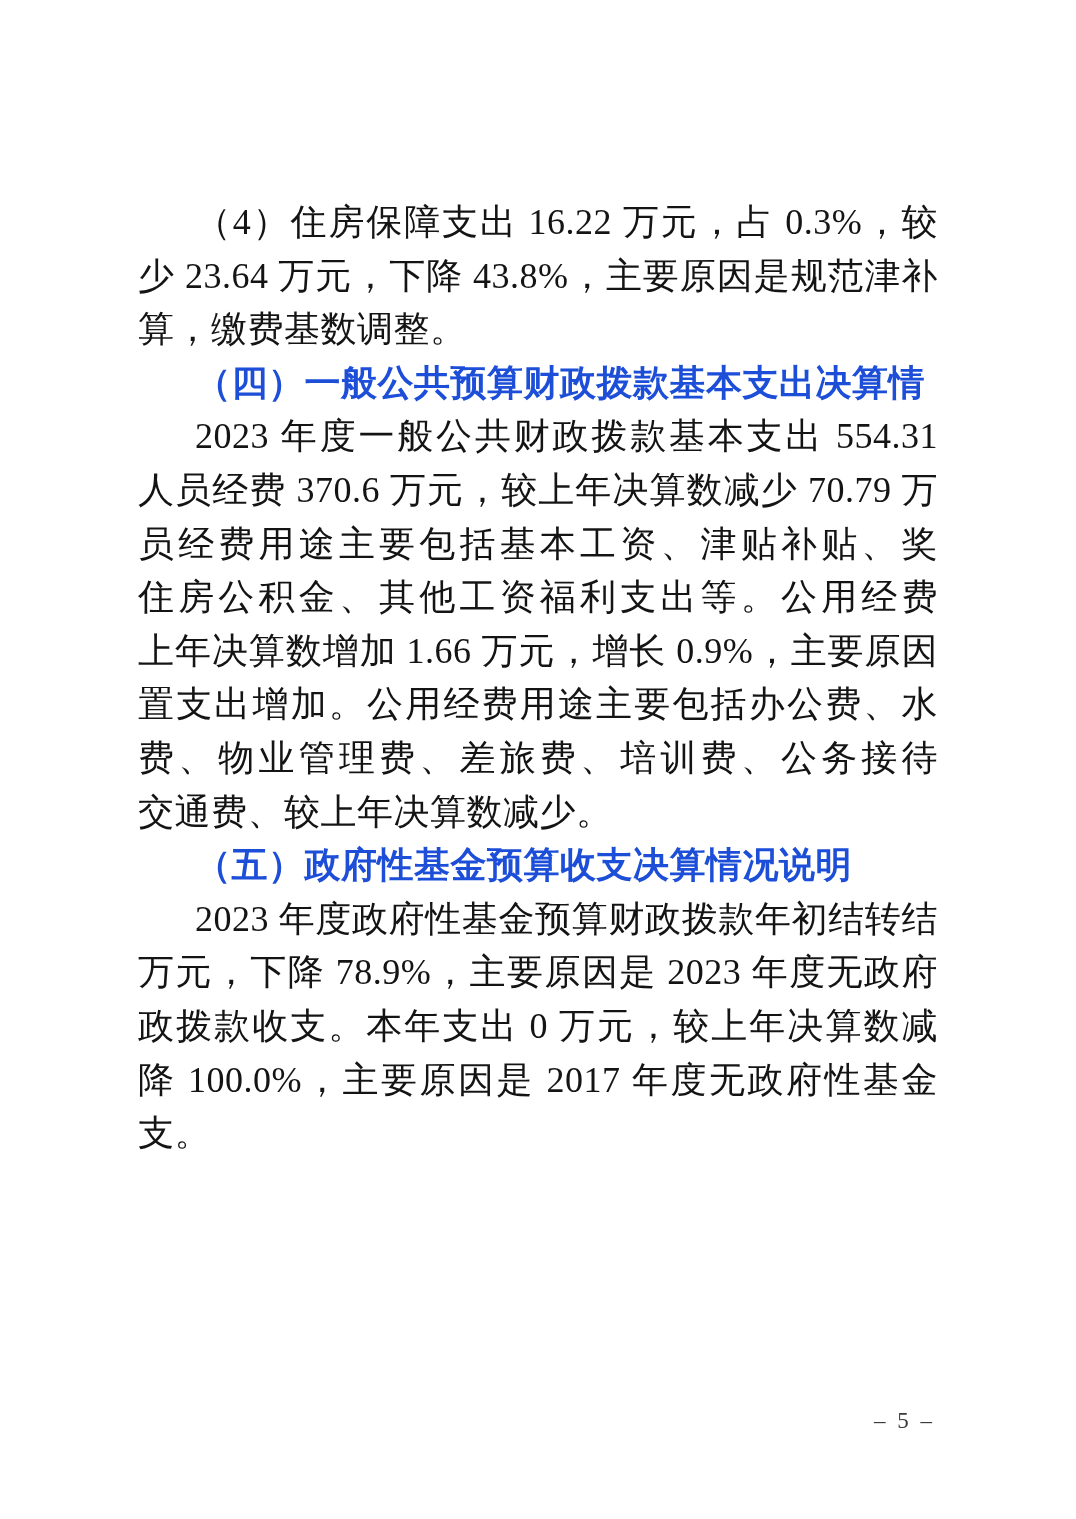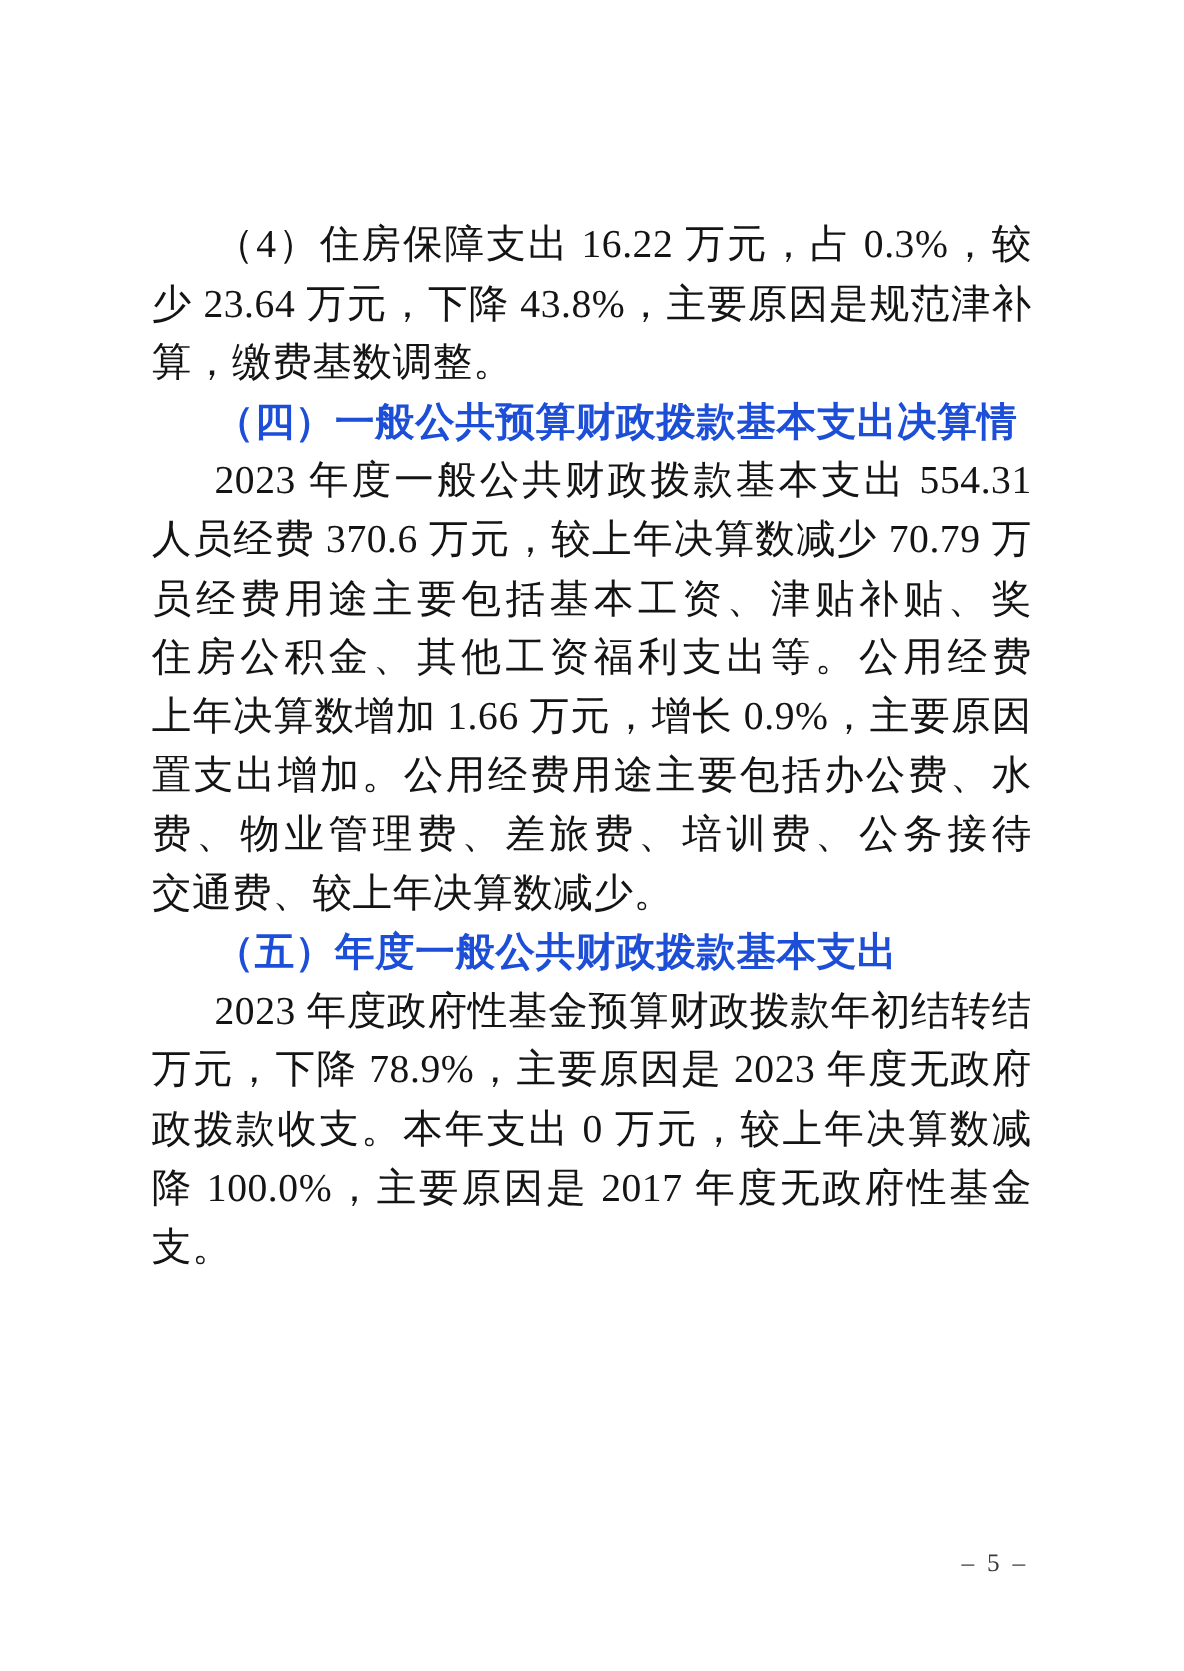--- a/index.html
+++ b/index.html
@@ -69,21 +69,21 @@
       <div class="line last">算，缴费基数调整。</div>
       <div class="line heading first last">（四）一般公共预算财政拨款基本支出决算情况说明</div>
       <div class="line first">2023 年度一般公共财政拨款基本支出 554.31 万元。其中：</div>
       <div class="line">人员经费 370.6 万元，较上年决算数减少 70.79 万元，下降 16.0%，</div>
       <div class="line">员经费用途主要包括基本工资、津贴补贴、奖金、社会保障缴费、</div>
       <div class="line">住房公积金、其他工资福利支出等。公用经费 183.72 万元，较</div>
       <div class="line">上年决算数增加 1.66 万元，增长 0.9%，主要原因是办公设备购</div>
       <div class="line">置支出增加。公用经费用途主要包括办公费、水费、电费、邮电</div>
       <div class="line">费、物业管理费、差旅费、培训费、公务接待费、劳务费、其他</div>
       <div class="line last">交通费、较上年决算数减少。</div>
-      <div class="line heading first last">（五）年度一般公共财政拨款基本支出</div>
+      <div class="line heading first last">（五）政府性基金预算收支决算情况说明</div>
       <div class="line first">2023 年度政府性基金预算财政拨款年初结转结余 0 万元，</div>
       <div class="line">万元，下降 78.9%，主要原因是 2023 年度无政府性基金预算财</div>
       <div class="line">政拨款收支。本年支出 0 万元，较上年决算数减少 89 万元，下</div>
       <div class="line">降 100.0%，主要原因是 2017 年度无政府性基金预算财政拨款收</div>
       <div class="line last">支。</div>
     </div>
   <div class="page-number">– 5 –</div>
 </div>
 
 </body></html>

